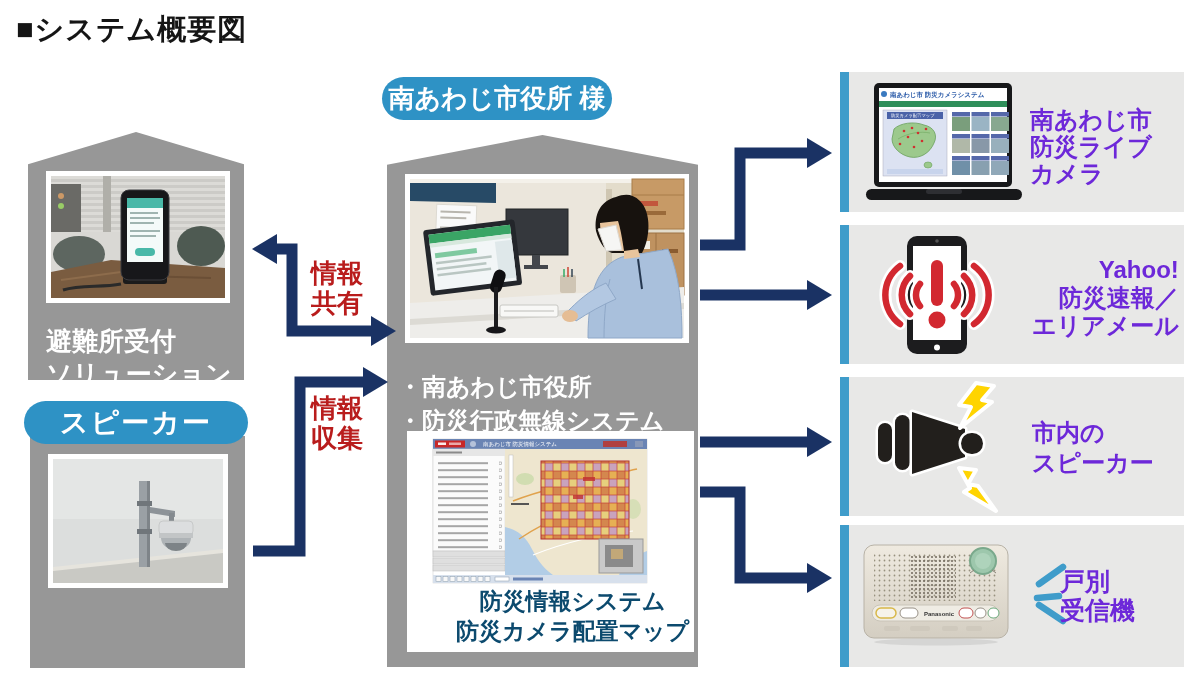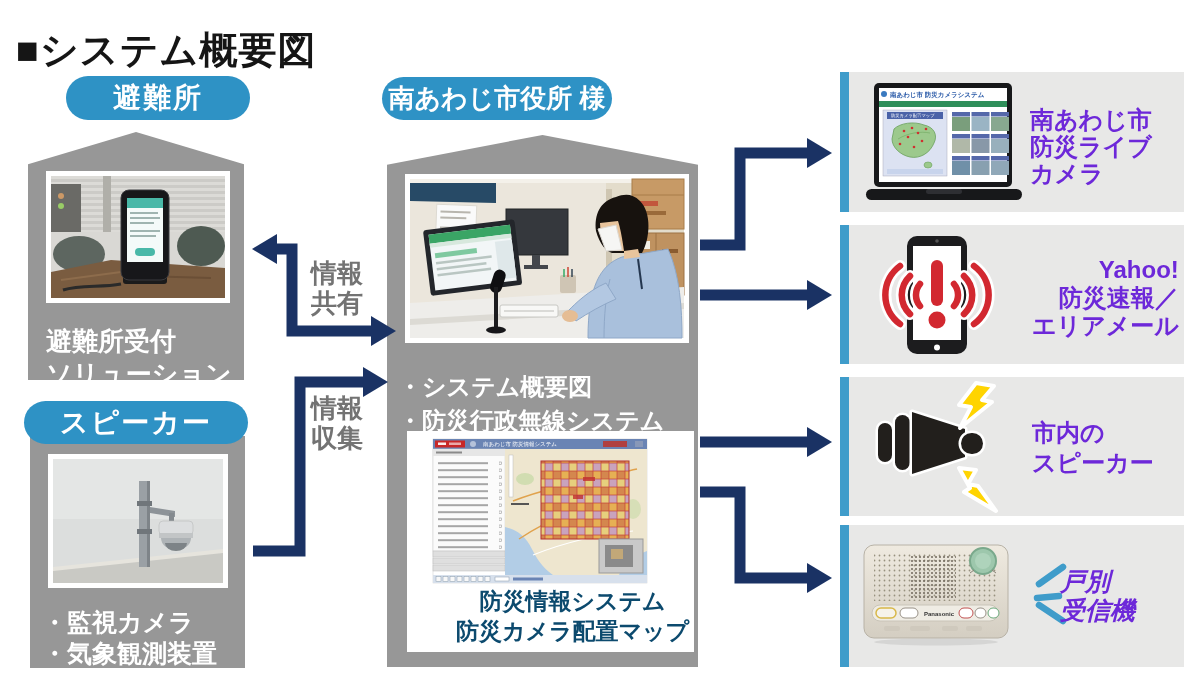--- a/index.html
+++ b/index.html
@@ -1,46 +1,43 @@
 <!DOCTYPE html>
 <html><head>
 <meta charset="utf-8">
 <style>
   html,body{margin:0;padding:0;background:#fff;}
   .canvas{position:relative;width:1200px;height:691px;background:#ffffff;overflow:hidden;
           font-family:"Liberation Sans","DejaVu Sans",sans-serif;}
   .abs{position:absolute;}
-  .title{left:16px;top:10px;font-size:38px;font-weight:900;color:#151515;letter-spacing:1px;white-space:nowrap;margin-top:15px;}
+  .title{left:16px;top:10px;font-size:29px;font-weight:900;color:#151515;letter-spacing:1px;white-space:nowrap;}
   .pill{background:#2e92c5;color:#fff;border-radius:24px;display:flex;align-items:center;justify-content:center;
         font-weight:800;white-space:nowrap;z-index:4;letter-spacing:2px;}
   .house{background:#979797;z-index:1;}
   .clip-shelter{clip-path:polygon(50% 0%,100% 13%,100% 100%,0% 100%,0% 13%);}
   .clip-cityhall{clip-path:polygon(50% 0%,100% 5.6%,100% 100%,0% 100%,0% 5.6%);}
   .photo{border:5px solid #ffffff;box-sizing:border-box;z-index:2;background:#ddd;}
   .photo svg{display:block;}
   .cap{color:#ffffff;font-weight:700;white-space:nowrap;z-index:2;margin-top:19px;}
-  .flow-label{color:#737373;font-weight:800;white-space:nowrap;z-index:3;}
+  .flow-label{color:#b91c1c;font-weight:800;white-space:nowrap;z-index:3;}
   .panel{background:#ffffff;z-index:2;}
   .panel-cap{color:#0c4a6e;font-weight:800;white-space:nowrap;text-align:center;width:100%;padding-left:22px;}
   .media-box{left:840px;width:344px;background:#e8e8e7;z-index:1;}
   .media-bar{position:absolute;left:0;top:0;bottom:0;width:9px;background:#3f9cca;}
   .media-text{font-weight:800;color:#6d28d9;white-space:nowrap;line-height:inherit;}
   svg{overflow:visible;}
 </style>
 </head>
 <body>
 
 <div class="canvas">
 
   <div class="abs title">■システム概要図</div>
 
   <div class="abs house clip-shelter" style="left:28px;top:132px;width:216px;height:248px;"></div>
-  <div class="abs pill" style="left:66px;top:76px;width:184px;height:44px;font-size:28px;">
-    <span>避難所</span>
-  </div>
   <div class="abs photo" style="left:46px;top:171px;width:184px;height:132px;">
     <svg width="174" height="122" viewBox="0 0 174 122">
       <defs>
         <pattern id="blinds" width="10" height="6" patternUnits="userSpaceOnUse">
           <rect width="10" height="3" fill="#dddcd8"></rect>
             <rect y="3" width="10" height="3" fill="#c9c8c4"></rect>
         </pattern>
       </defs>
       <rect width="174" height="122" fill="#d9d8d4"></rect>
       <rect x="0" y="0" width="174" height="56" fill="url(#blinds)" opacity="0.8"></rect>
@@ -87,24 +84,20 @@
       <rect x="84" y="42" width="15" height="5" fill="#70767b"></rect>
       <rect x="84" y="70" width="15" height="5" fill="#70767b"></rect>
       <polygon points="97,48 122,52 122,58 97,54" fill="#8d9398"></polygon>
       <rect x="116" y="54" width="5" height="12" fill="#848a8f"></rect>
       <rect x="106" y="62" width="34" height="14" rx="4" fill="#dcdedf" stroke="#b8babb" stroke-width="0.6"></rect>
       <rect x="106" y="74" width="34" height="5" fill="#c2c5c6"></rect>
       <path d="M108,79 A 15 12 0 0 0 138,79 Z" fill="#aeb3b6"></path>
       <path d="M112,84 A 11 8 0 0 0 134,84 Z" fill="#7d8387"></path>
     </svg>
   </div>
-  <div class="abs cap" style="left:42px;top:588px;font-size:25px;line-height:31px;">
-    <div>・監視カメラ</div>
-    <div>・気象観測装置</div>
-  </div>
 
   <div class="abs house clip-cityhall" style="left:387px;top:135px;width:311px;height:532px;"></div>
   <div class="abs pill" style="left:382px;top:77px;width:230px;height:43px;font-size:26px;letter-spacing:0;">
     <span>南あわじ市役所 様</span>
   </div>
   <div class="abs photo" style="left:405px;top:174px;width:284px;height:169px;">
     <svg width="274" height="159" viewBox="0 0 274 159">
       <rect width="274" height="159" fill="#ebe6dc"></rect>
       <rect x="196" width="78" height="159" fill="#e3dccb"></rect>
       <polygon points="0,0 86,4 86,24 0,22" fill="#274a66"></polygon>
@@ -159,21 +152,21 @@
       <path d="M196,104 C178,112 166,124 158,132 L166,142 C178,134 192,126 206,120 Z" fill="#b3c8e2" stroke="#8fa8c8"></path>
       <ellipse cx="160" cy="137" rx="8" ry="6" fill="#e5bd94"></ellipse>
       <path d="M206,18 C190,22 184,36 186,52 C190,66 196,72 202,74 L232,74 C240,60 242,34 230,22 C222,14 214,15 206,18 Z" fill="#17120e"></path>
       <path d="M190,44 C190,56 196,68 206,72 L214,72 C212,58 210,48 208,42 Z" fill="#e8c49c"></path>
       <polygon points="188,50 206,46 212,71 196,72" fill="#f6f6f4" stroke="#ddd9d2"></polygon>
       <path d="M214,72 L214,80 L230,78 L228,70 Z" fill="#e8c49c"></path>
       <line x1="228" y1="80" x2="232" y2="110" stroke="#24364f" stroke-width="2"></line>
     </svg>
   </div>
   <div class="abs cap" style="left:398px;top:351px;font-size:24px;line-height:34px;">
-    <div>・システム概要図</div>
+    <div>・南あわじ市役所</div>
     <div>・防災行政無線システム</div>
   </div>
   <div class="abs panel" style="left:407px;top:431px;width:287px;height:221px;">
     <svg class="abs" style="left:26px;top:8px;" width="214" height="144" viewBox="0 0 214 144">
       <defs>
         <pattern id="rows" width="66" height="7" patternUnits="userSpaceOnUse">
           <rect x="0" y="2" width="2.5" height="2.5" fill="none" stroke="#9a9a9a" stroke-width="0.6"></rect>
           <rect x="5" y="2.2" width="50" height="2" fill="#a6a6a6"></rect>
         </pattern>
         <pattern id="gpat" width="16" height="16" patternUnits="userSpaceOnUse">
@@ -410,19 +403,19 @@
       <rect x="80" y="83" width="16" height="5" rx="2" fill="#cfc9bd"></rect>
       <rect x="104" y="83" width="16" height="5" rx="2" fill="#cfc9bd"></rect>
     </svg>
     <svg class="abs" style="left:192px;top:38px;" width="36" height="62" viewBox="0 0 36 62">
       <g fill="none" stroke="#3f9cca" stroke-width="6.5" stroke-linecap="round">
         <line x1="31" y1="4" x2="7" y2="21"></line>
         <line x1="27" y1="33" x2="5" y2="35"></line>
         <line x1="31" y1="58" x2="7" y2="42"></line>
       </g>
     </svg>
-    <div class="abs media-text" style="left:220px;top:42px;font-size:25px;line-height:29px;font-style:italic;">
+    <div class="abs media-text" style="left:220px;top:42px;font-size:25px;line-height:29px;">
       <div>戸別</div>
       <div>受信機</div>
     </div>
   </div>
 
 </div>
 
 </body></html>

